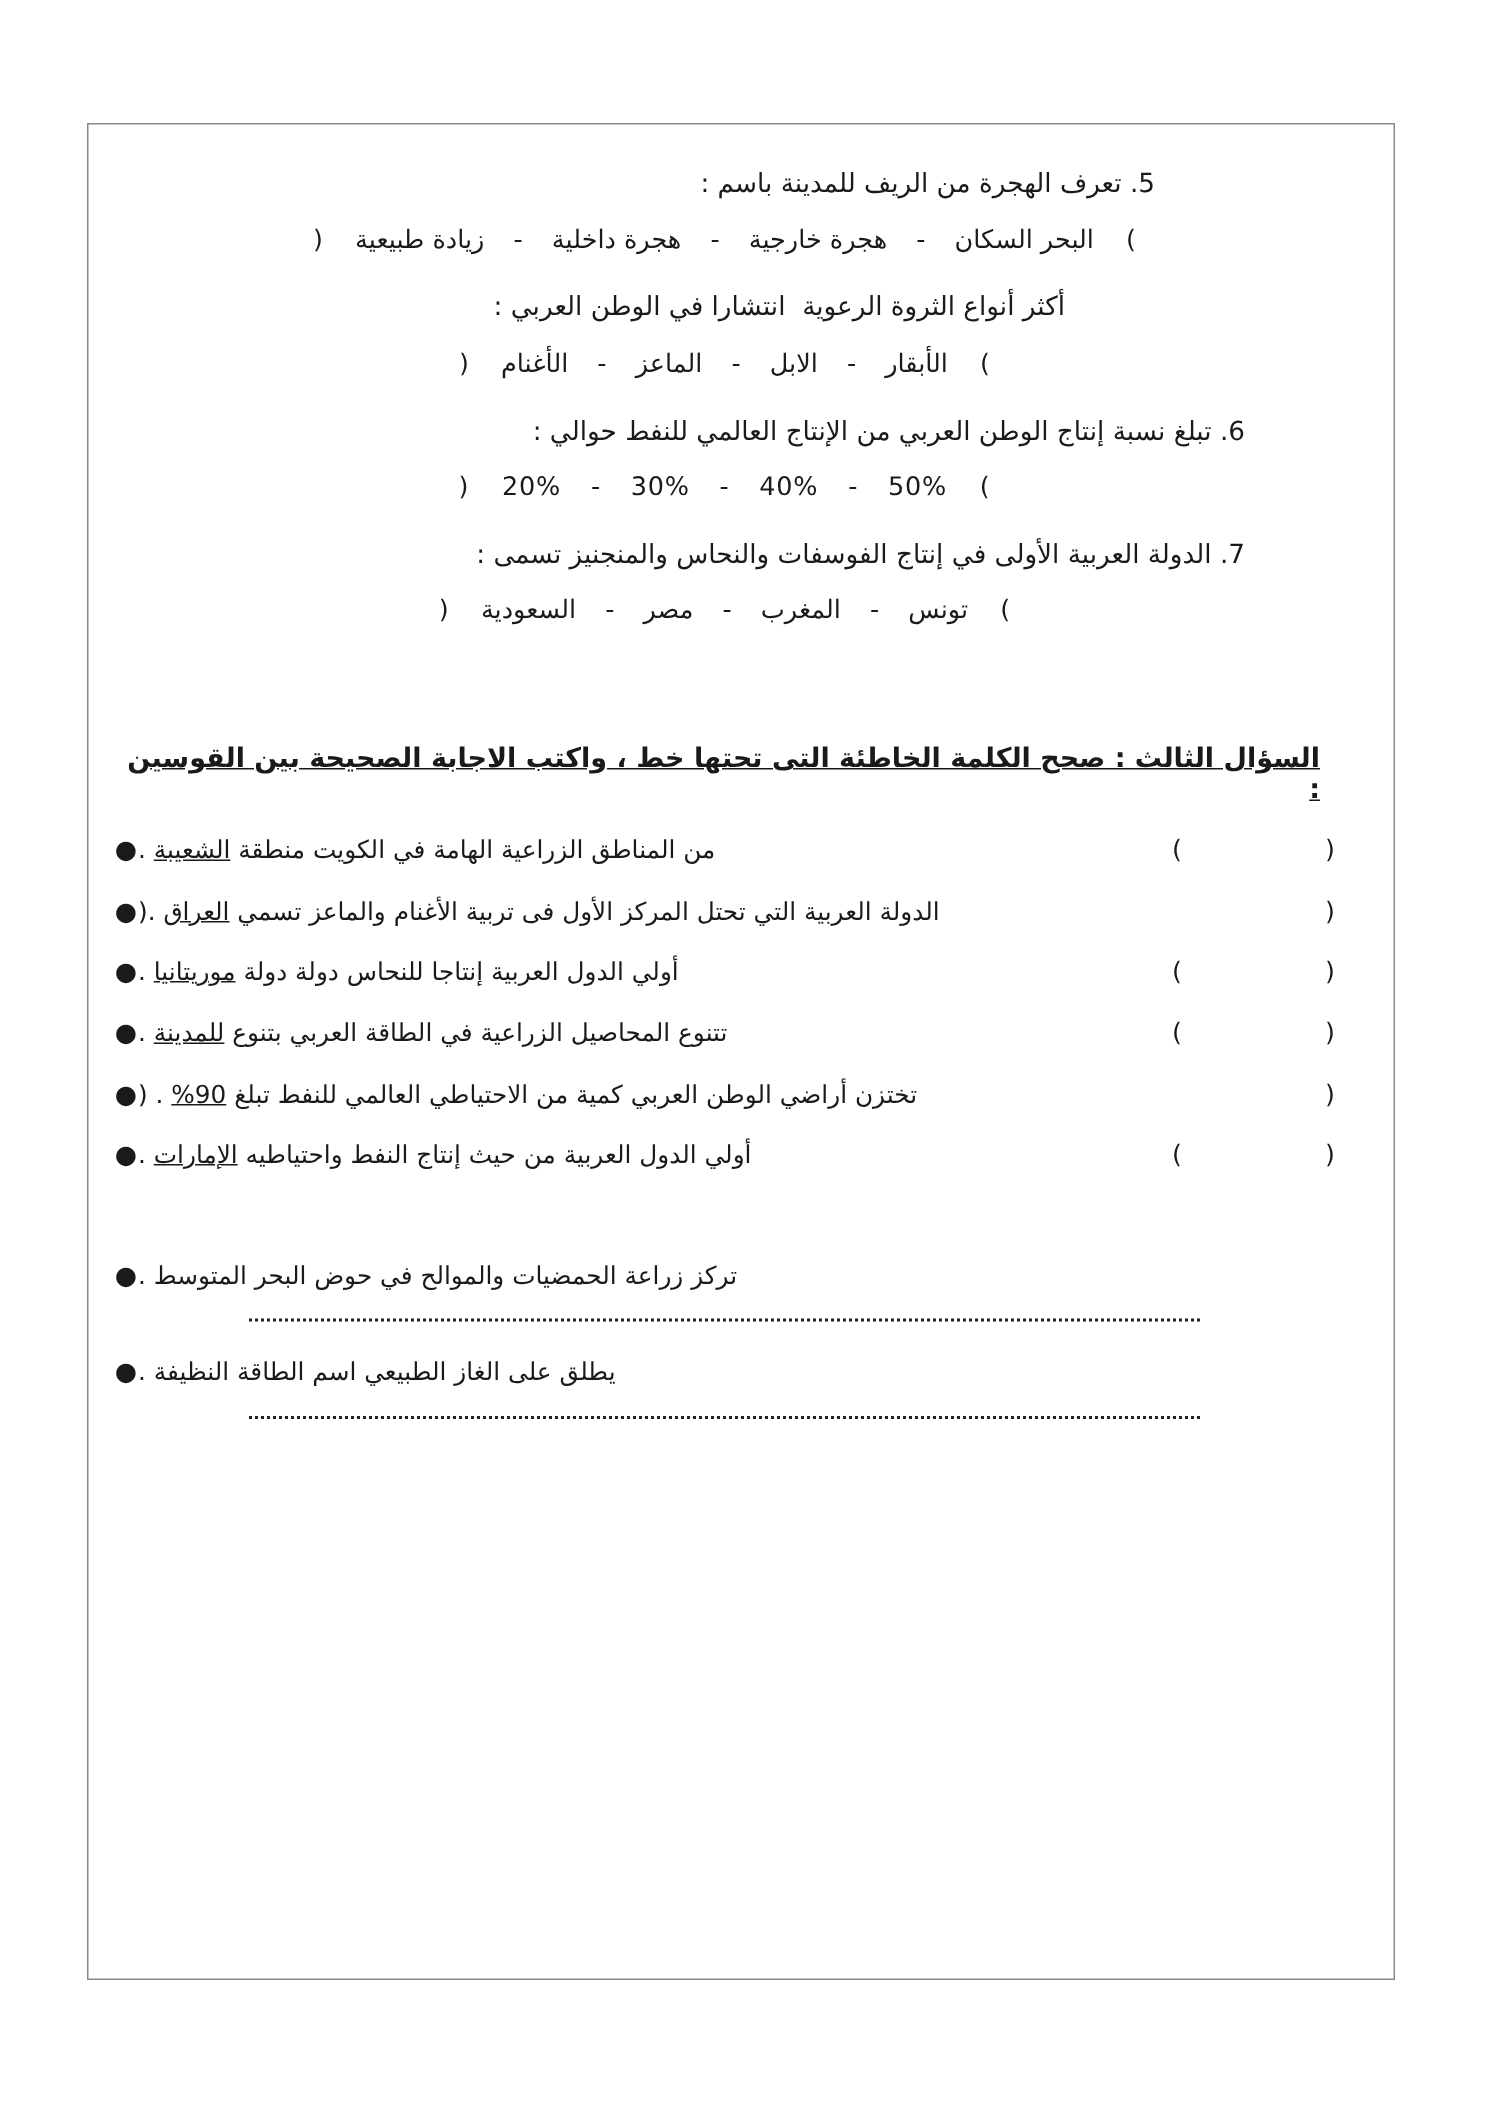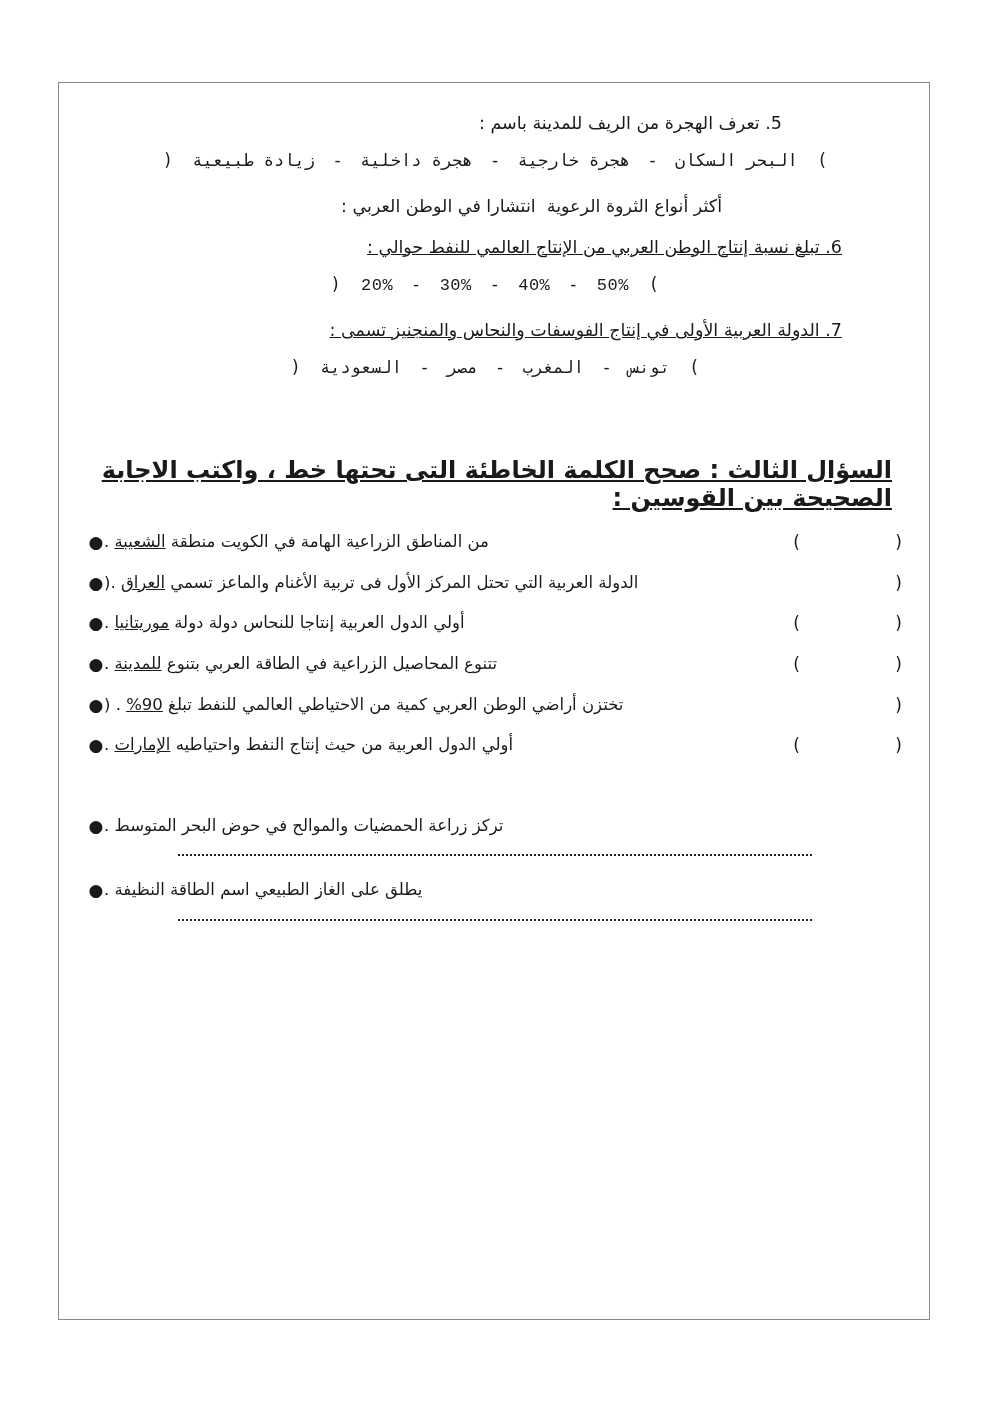--- a/index.html
+++ b/index.html
@@ -26,58 +26,58 @@
     position: absolute;
     left: 58px;
     top: 82px;
     width: 872px;
     height: 1238px;
     border: 1px solid #8a8a8a;
     box-sizing: border-box;
   }
   .content {
     position: absolute;
-    left: 70px;
+    left: 58px;
     top: 100px;
     width: 850px;
     box-sizing: border-box;
     padding: 0 18px;
   }
   .line {
     direction: rtl;
     text-align: right;
     font-size: 17.5px;
     line-height: 1.5;
     margin: 0 0 6px 0;
     white-space: pre-wrap;
   }
   .stem {
     text-align: right;
     margin-top: 10px;
     margin-bottom: 14px;
     padding-right: 120px;
   }
   .stem.narrow { padding-right: 180px; text-align: right; }
-  .stem.wide { padding-right: 60px; text-decoration: underline; }
+  .stem.wide { padding-right: 60px; }
   .choices {
     text-align: center;
     font-size: 17px;
     letter-spacing: 0.5px;
     margin: 0 0 22px 0;
     direction: rtl;
   }
   .choices .paren { margin: 0 10px; }
-  .choices .opt { margin: 0 6px; font-family: Liberation Mono, monospace; }
+  .choices .opt { margin: 0 6px; }
   .choices .sep { margin: 0 8px; }
 
   .section-head {
     direction: rtl;
     text-align: right;
     font-weight: bold;
-    font-size: 24px;
+    font-size: 18px;
     text-decoration: underline;
     margin: 30px 0 18px 0;
     padding-right: 10px;
   }
 
   ul.bullets {
     list-style: none;
     margin: 0;
     padding: 0;
     direction: rtl;
@@ -143,20 +143,31 @@
       <span class="sep">-</span>
       <span class="opt">هجرة خارجية</span>
       <span class="sep">-</span>
       <span class="opt">هجرة داخلية</span>
       <span class="sep">-</span>
       <span class="opt">زيادة طبيعية</span>
       <span class="paren">(</span>
     </div>
 
     <div class="line stem narrow">أكثر أنواع الثروة الرعوية  انتشارا في الوطن العربي :</div>
+    <div class="choices">
+      <span class="paren">)</span>
+      <span class="opt">الأبقار</span>
+      <span class="sep">-</span>
+      <span class="opt">الابل</span>
+      <span class="sep">-</span>
+      <span class="opt">الماعز</span>
+      <span class="sep">-</span>
+      <span class="opt">الأغنام</span>
+      <span class="paren">(</span>
+    </div>
 
     <div class="line stem wide">6. تبلغ نسبة إنتاج الوطن العربي من الإنتاج العالمي للنفط حوالي :</div>
     <div class="choices">
       <span class="paren">)</span>
       <span class="opt">50%</span>
       <span class="sep">-</span>
       <span class="opt">40%</span>
       <span class="sep">-</span>
       <span class="opt">30%</span>
       <span class="sep">-</span>

